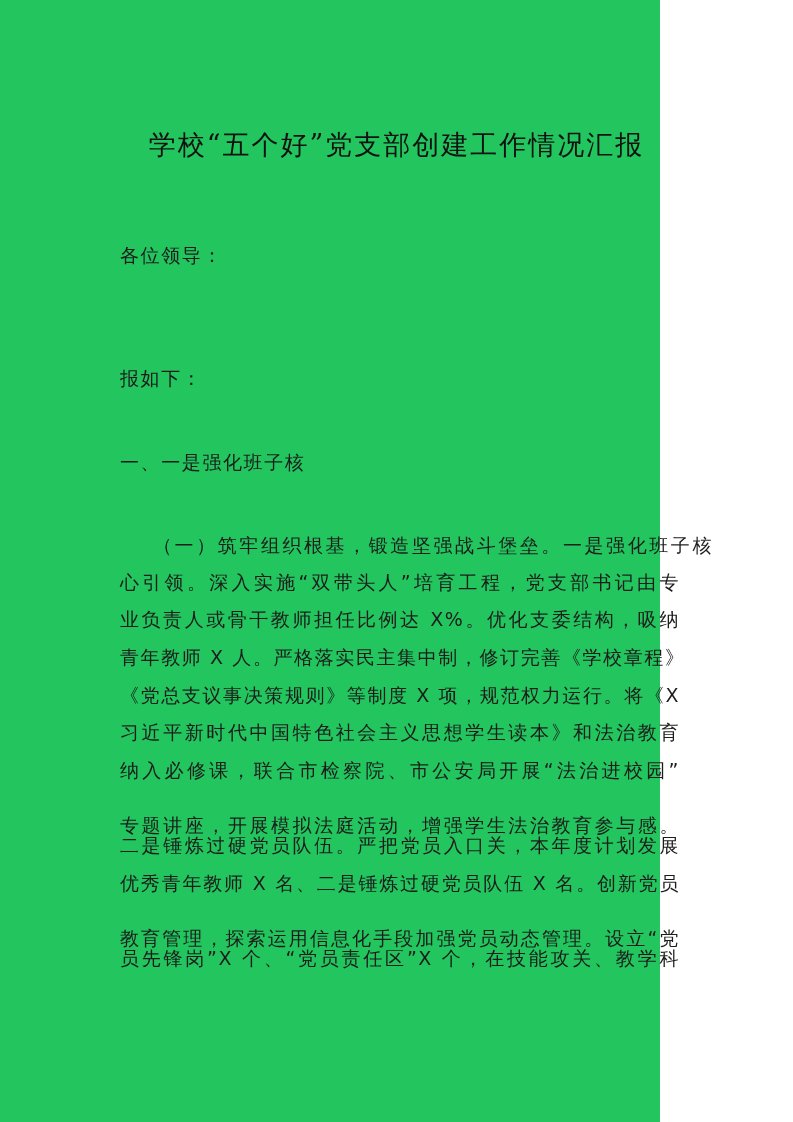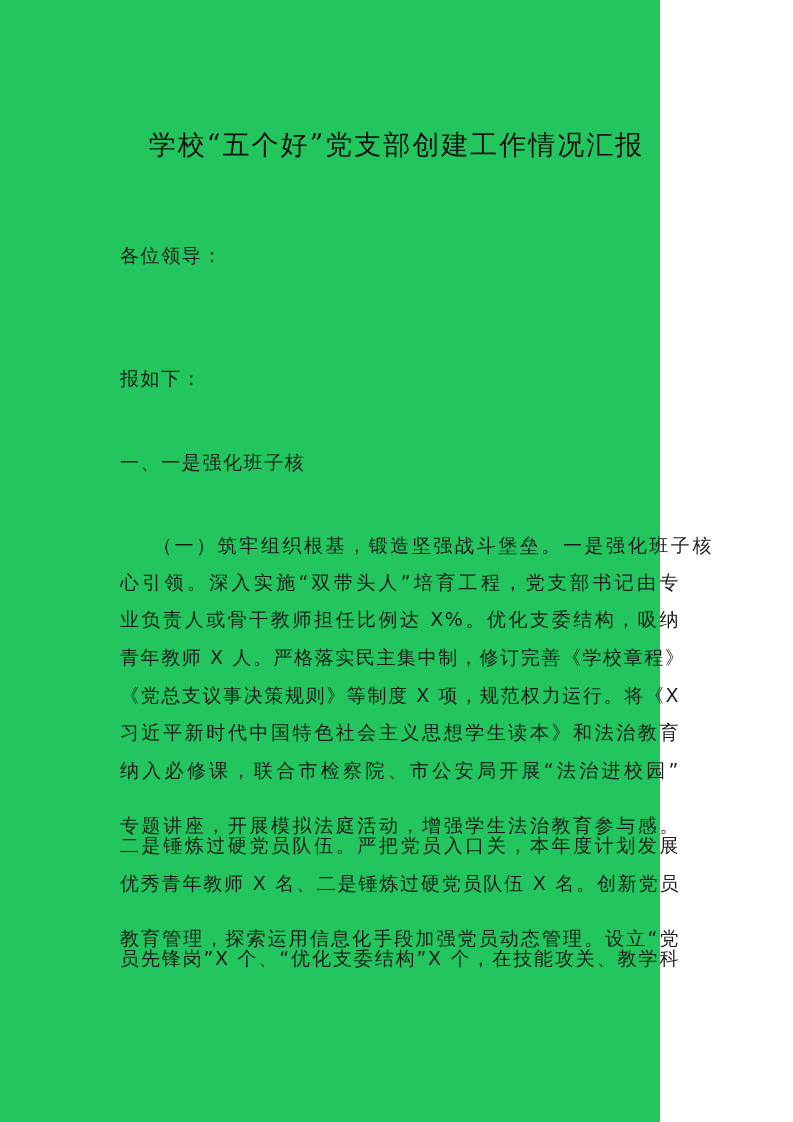--- a/index.html
+++ b/index.html
@@ -66,15 +66,15 @@
   <div class="line justify" style="top:570px;">心引领。深入实施“双带头人”培育工程，党支部书记由专</div>
   <div class="line justify" style="top:607px;">业负责人或骨干教师担任比例达 X%。优化支委结构，吸纳</div>
   <div class="line justify" style="top:645px;">青年教师 X 人。严格落实民主集中制，修订完善《学校章程》</div>
   <div class="line justify" style="top:683px;">《党总支议事决策规则》等制度 X 项，规范权力运行。将《X</div>
   <div class="line justify" style="top:720px;">习近平新时代中国特色社会主义思想学生读本》和法治教育</div>
   <div class="line justify" style="top:758px;">纳入必修课，联合市检察院、市公安局开展“法治进校园”</div>
   <div class="line justify" style="top:796px;margin-top:17px;">专题讲座，开展模拟法庭活动，增强学生法治教育参与感。</div>
   <div class="line justify" style="top:833px;">二是锤炼过硬党员队伍。严把党员入口关，本年度计划发展</div>
   <div class="line justify" style="top:871px;">优秀青年教师 X 名、二是锤炼过硬党员队伍 X 名。创新党员</div>
   <div class="line justify" style="top:878px;margin-top:48px;">教育管理，探索运用信息化手段加强党员动态管理。设立“党</div>
-  <div class="line justify" style="top:946px;">员先锋岗”X 个、“优化支委结构”X 个，在技能攻关、教学科</div>
+  <div class="line justify" style="top:946px;">员先锋岗”X 个、“党员责任区”X 个，在技能攻关、教学科</div>
 
 </div>
 
 </body></html>

